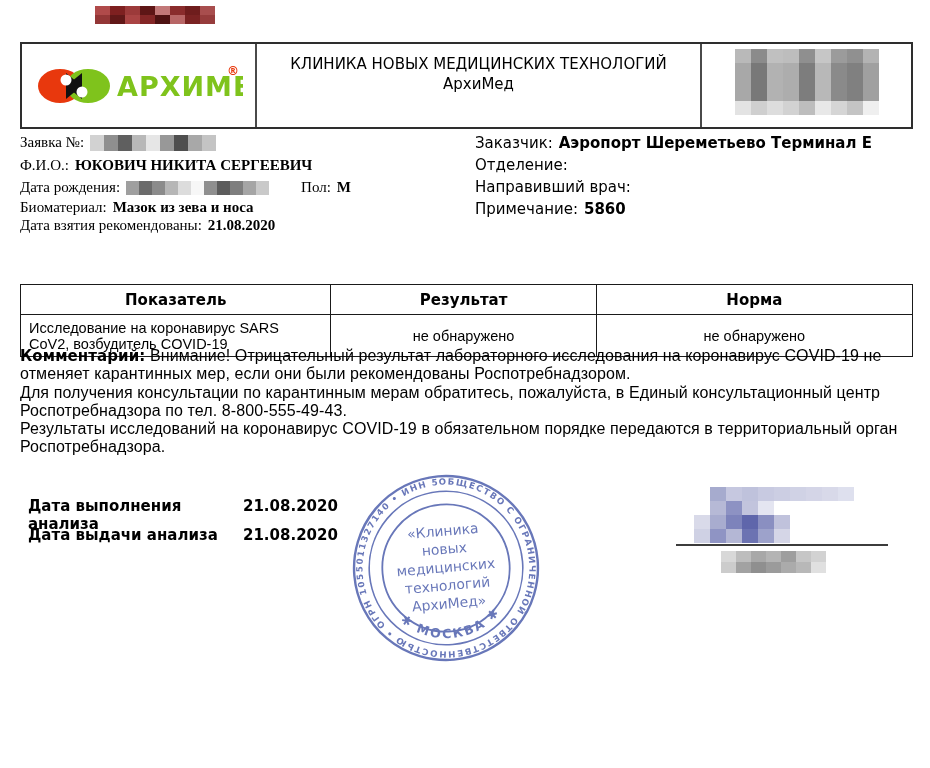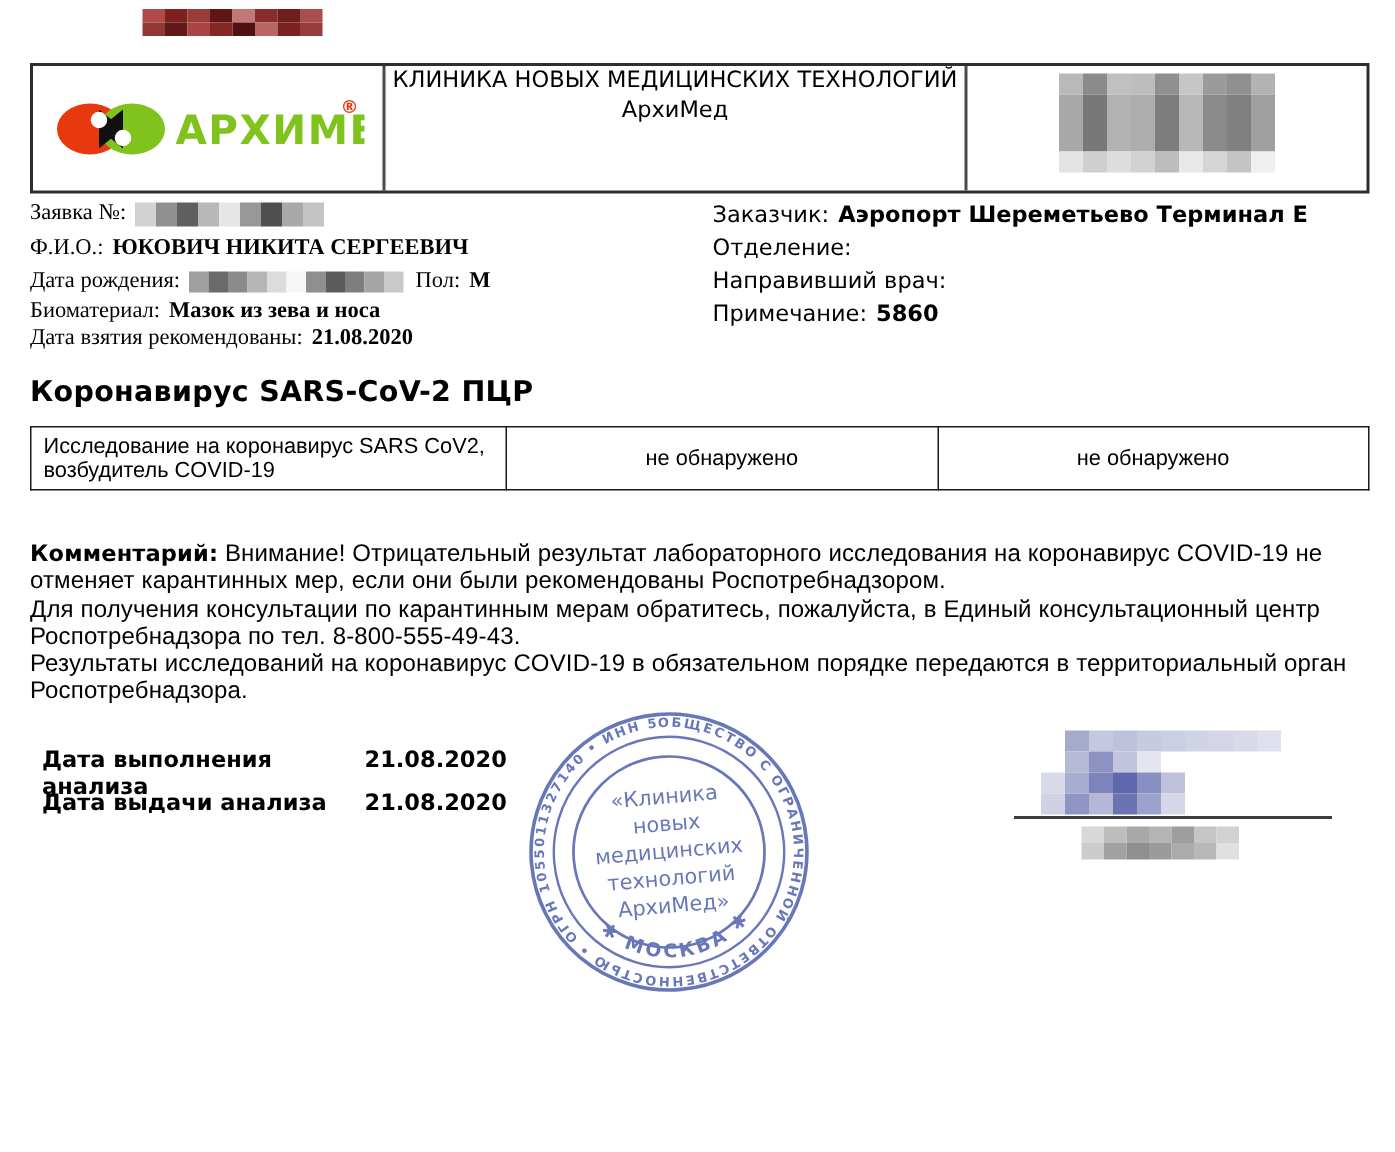--- a/index.html
+++ b/index.html
@@ -6,22 +6,22 @@
   .doc{position:relative;width:930px;height:768px;background:#ffffff;
        font-family:"DejaVu Sans",sans-serif;color:#000;overflow:hidden;}
   .abs{position:absolute;}
   
   .pixelblob{display:inline-block;vertical-align:middle;line-height:0;}
   .pixelblob .prow{display:flex;}
   
   .header-box{left:20px;top:42px;width:889px;height:83px;border:2px solid #2e2e2e;display:flex;}
   .hcell{height:100%;box-sizing:border-box;}
   .hcell-logo{width:233px;display:flex;align-items:center;justify-content:center;}
-  .hcell-mid{width:390px;border-left:2px solid #4a4a4a;border-right:2px solid #4a4a4a;
-             text-align:center;font-size:15px;}
+  .hcell-mid{width:447px;border-left:2px solid #4a4a4a;border-right:2px solid #4a4a4a;
+             text-align:center;padding-top:11px;font-size:15px;}
   .hcell-mid .l2{margin-top:2px;}
   .hcell-mid .lic{margin-top:15px;}
   .hcell-code{flex:1;display:flex;justify-content:center;padding-top:5px;}
   
   .info{font-size:15px;}
   .info .row{display:flex;align-items:center;}
   .b{font-weight:bold;}
   .lbl{white-space:nowrap;}
   .gap6{display:inline-block;width:6px;}
   
@@ -29,35 +29,35 @@
   
   table.res{left:20px;top:284px;position:absolute;border-collapse:collapse;width:893px;
             font-family:"Liberation Sans",sans-serif;}
   table.res th,table.res td{border:1.6px solid #1a1a1a;}
   table.res th{font-family:"DejaVu Sans",sans-serif;font-size:15px;font-weight:bold;
                height:27px;text-align:center;}
   table.res td{font-size:14.5px;height:37px;text-align:center;}
   table.res td.ind{text-align:left;padding:2px 8px;width:300px;}
   table.res th.c1{width:300px;} table.res th.c2{width:268px;} table.res th.c3{width:321px;}
   
-  .comment{left:20px;top:360px;width:895px;font-family:"Liberation Sans",sans-serif;
+  .comment{left:20px;top:347px;width:895px;font-family:"Liberation Sans",sans-serif;
            font-size:16px;line-height:18.3px;letter-spacing:0.1px;}
   
   .dates{left:28px;top:497px;font-size:15px;}
   .dates .drow{display:flex;height:29px;align-items:flex-start;}
   .dates .dlbl{width:215px;font-weight:bold;}
   
   .stamp{left:350px;top:471px;width:192px;height:194px;opacity:0.83;transform:rotate(-5deg);}
   
   .sig-line{left:676px;top:544px;width:212px;border-top:2px solid #3c3c3c;height:0;}
   .sig-blob{left:694px;top:487px;}
   .sig-name{left:721px;top:551px;}
   .top-redact{left:95px;top:6px;}
   .zayavka-blob{margin-left:6px;}
-  .pol-group{margin-left:8px;}
+  .pol-group{margin-left:32px;}
 </style>
 </head>
 <body>
 
 <div class="doc">
 
   <div class="abs top-redact pixelblob">
       <div class="prow">
         <div style="width: 15px; height: 9px; background: rgb(176, 74, 74);"></div>
         <div style="width: 15px; height: 9px; background: rgb(126, 32, 32);"></div>
@@ -203,24 +203,28 @@
     <div class="row" style="height:22px;">
       <span class="lbl">Направивший врач:</span>
     </div>
     <div class="row" style="height:22px;text-align:right;">
       <span class="lbl">Примечание:</span>
       <span class="gap6"></span>
       <span class="b">5860</span>
     </div>
   </div>
 
-  <div class="abs sec-title">Коронавирус SARS-CoV-2 ПЦР</div>
 
   <table class="res">
     <tbody>
+        <tr>
+      <th class="c1">Показатель</th>
+      <th class="c2">Результат</th>
+      <th class="c3">Норма</th>
+    </tr>
     <tr>
       <td class="ind">Исследование на коронавирус SARS CoV2, возбудитель COVID-19</td>
       <td>не обнаружено</td>
       <td>не обнаружено</td>
     </tr>
   </tbody>
     </table>
 
   <div class="abs comment">
     <div><span class="b" style="font-family:'DejaVu Sans',sans-serif;font-size:15px;">Комментарий:</span> <span>Внимание! Отрицательный результат лабораторного исследования на коронавирус COVID-19 не отменяет карантинных мер, если они были рекомендованы Роспотребнадзором.</span></div>

